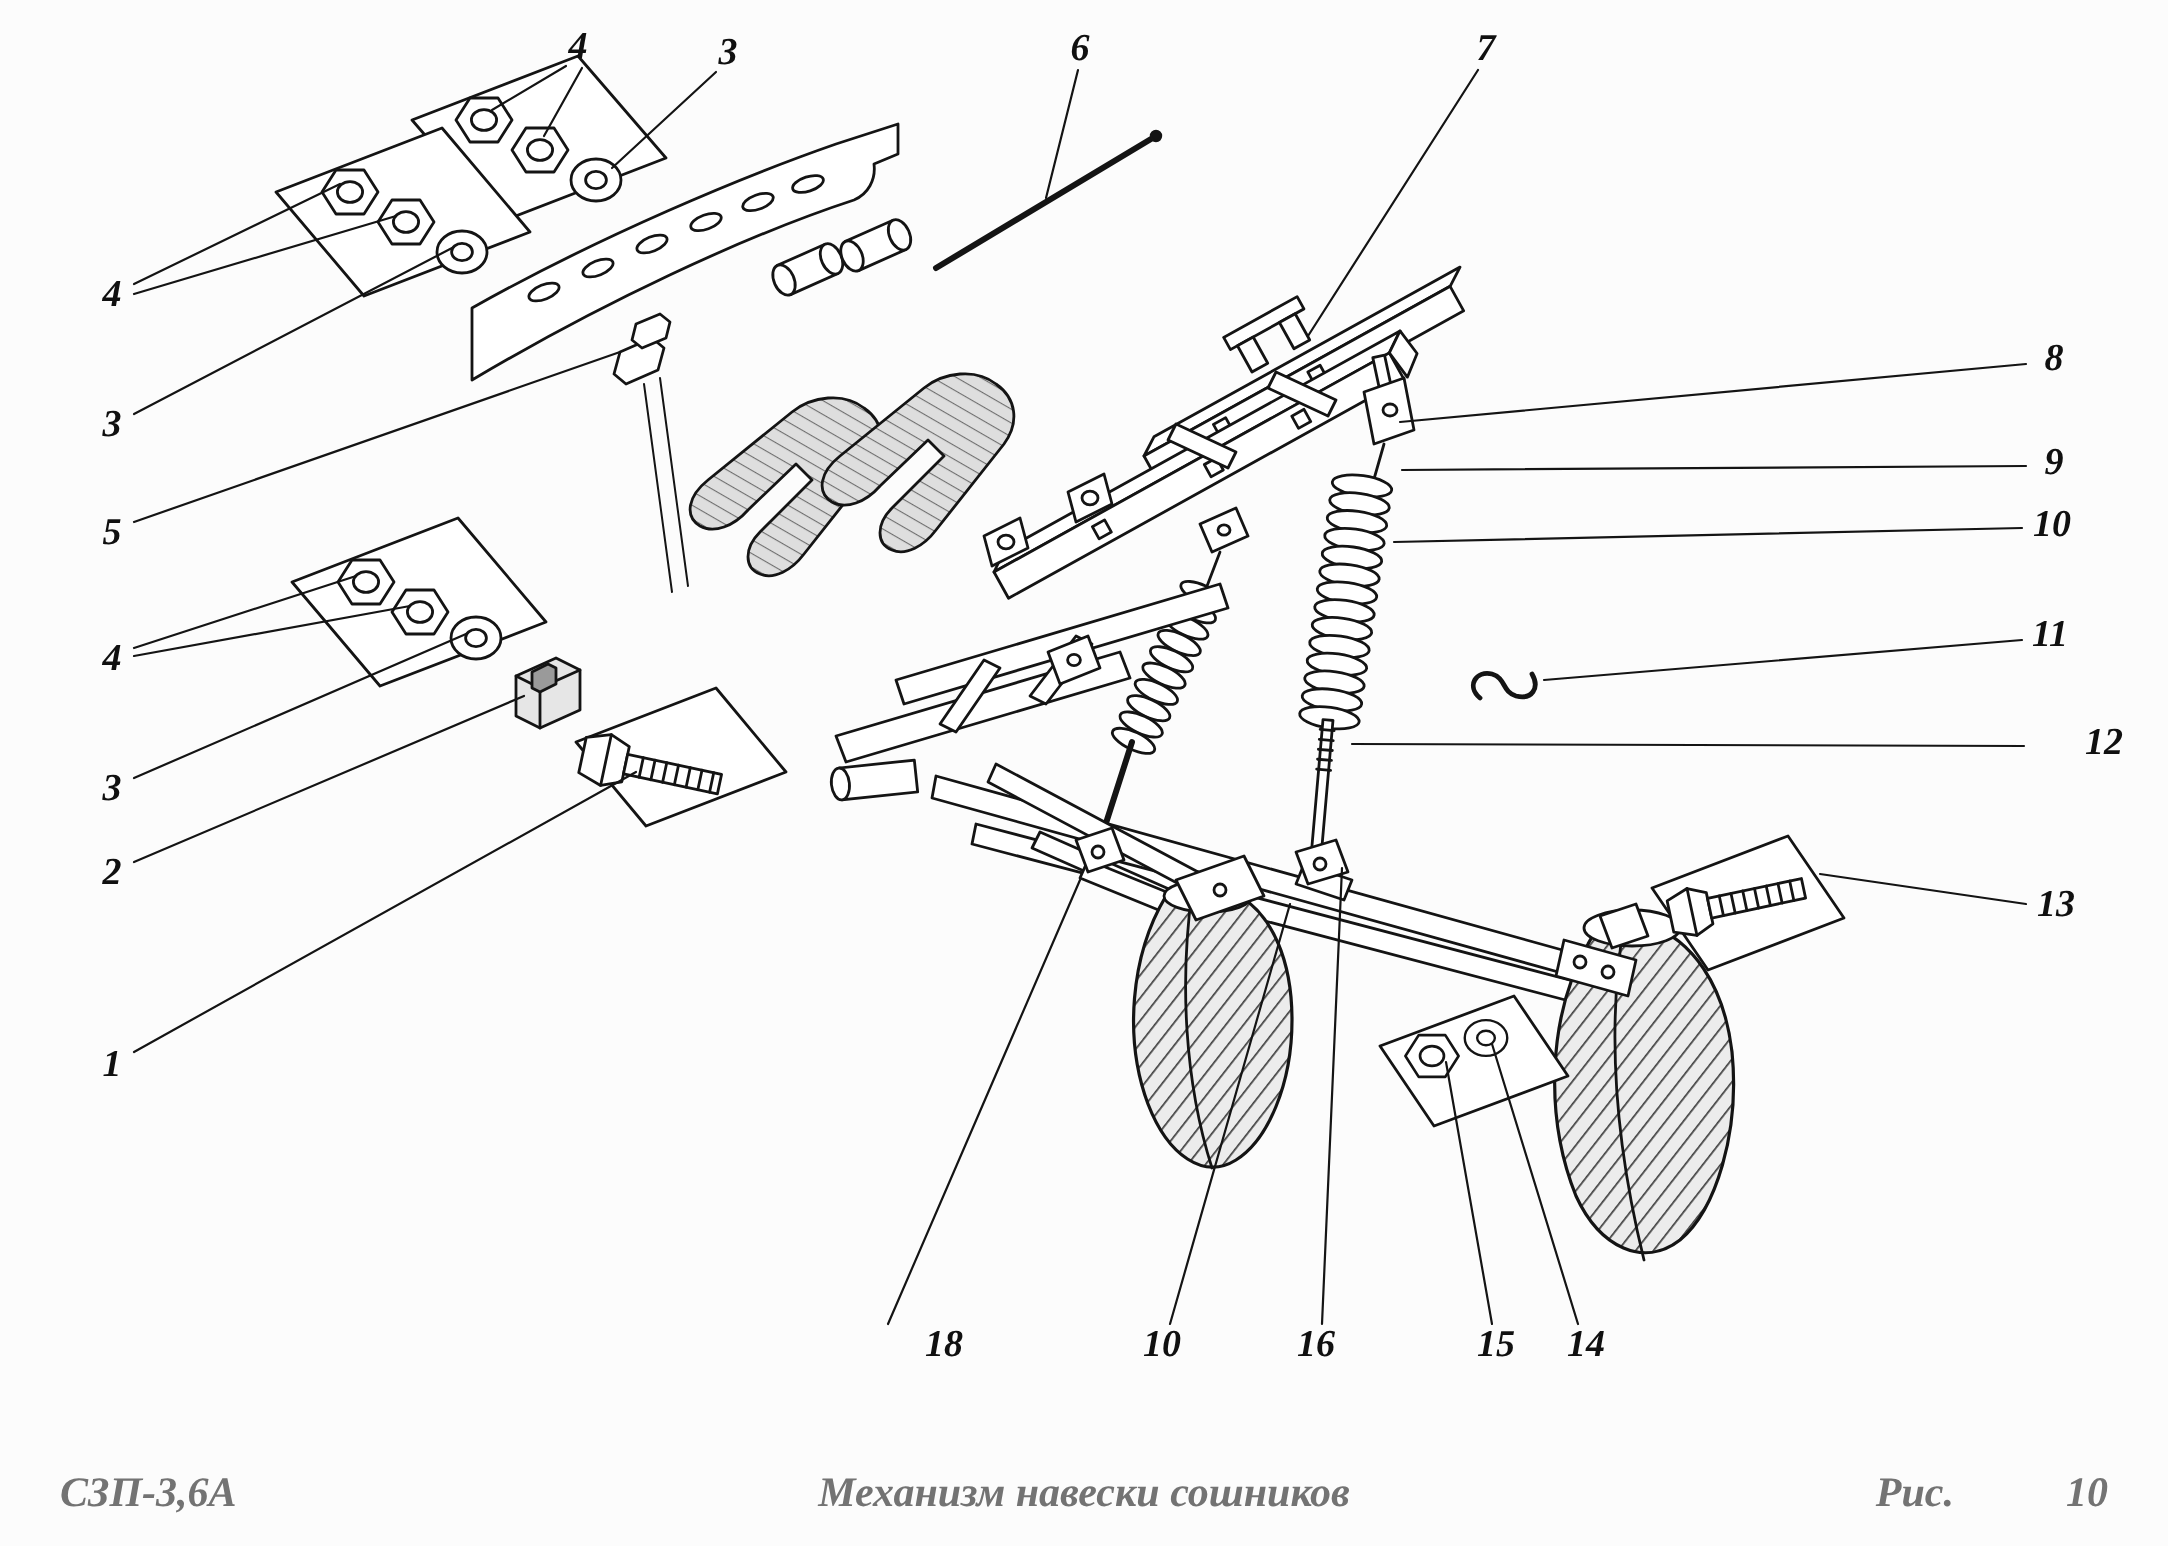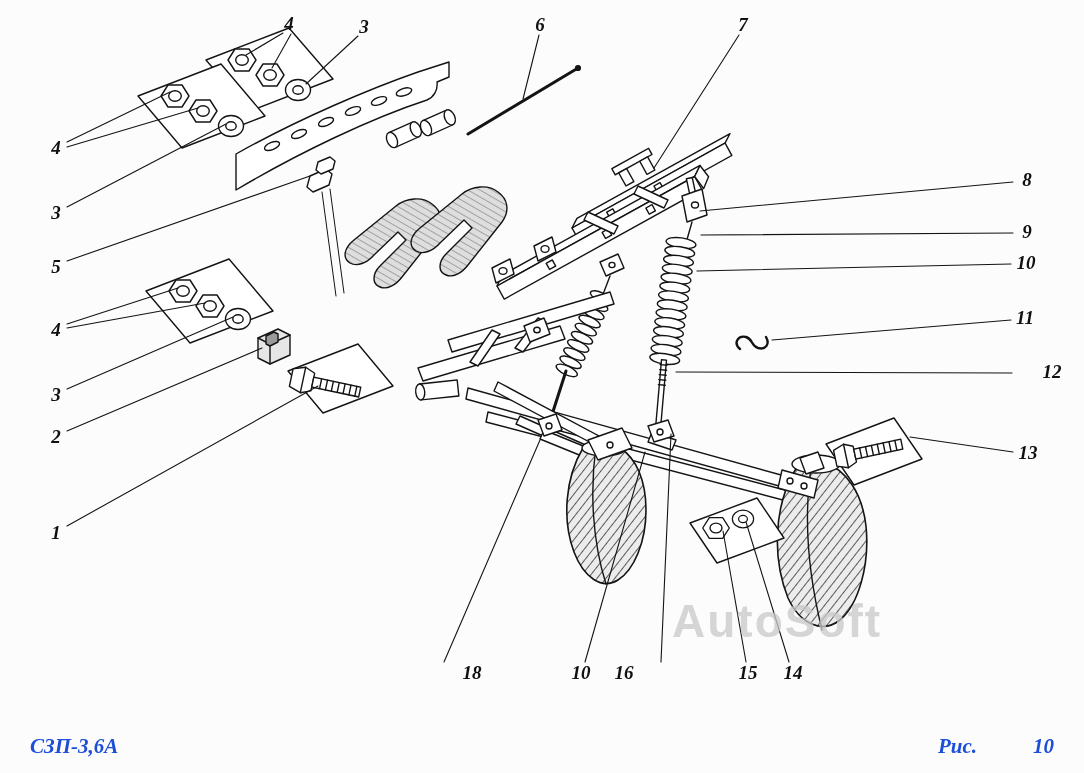--- a/index.html
+++ b/index.html
@@ -26,21 +26,21 @@
   .watermark{
     position:absolute;
     left:672px;top:594px;
     font-family:"Liberation Sans", sans-serif;
     font-weight:700;
     font-size:46px;
     letter-spacing:2px;
     color:#c9c9c9;
     opacity:.75;
   }
-  .caption-row{position:absolute;left:0;right:0;top:732px;height:38px;color:#1d4ed8;}
+  .caption-row{position:absolute;left:0;right:0;top:732px;height:38px;color:#737373;}
   .cap{
     position:absolute;
     font-family:"Liberation Serif", serif;
     font-style:italic;
     font-weight:700;
     font-size:21px;
     white-space:nowrap;
   }
   .cap.model{left:30px;top:2px;}
   .cap.title{left:50%;top:2px;transform:translateX(-50%);}
@@ -355,28 +355,28 @@
       <div class="callout" style="left: 56px; top: 437px;">2</div>
       <div class="callout" style="left: 56px; top: 533px;">1</div>
       <div class="callout" style="left: 1027px; top: 180px;">8</div>
       <div class="callout" style="left: 1027px; top: 232px;">9</div>
       <div class="callout" style="left: 1026px; top: 263px;">10</div>
       <div class="callout" style="left: 1025px; top: 318px;">11</div>
       <div class="callout" style="left: 1052px; top: 372px;">12</div>
       <div class="callout" style="left: 1028px; top: 453px;">13</div>
       <div class="callout" style="left: 440px; top: 673px; margin-left: 32px;">18</div>
       <div class="callout" style="left: 581px; top: 673px;">10</div>
-      <div class="callout" style="left: 624px; top: 673px; text-align: right;">16</div>
+      <div class="callout" style="left: 658px; top: 673px; text-align: right;">16</div>
       <div class="callout" style="left: 748px; top: 673px;">15</div>
       <div class="callout" style="left: 793px; top: 673px;">14</div>
     </div>
 
-  <div class="watermark">AutoSoft</div>
 
   <div class="caption-row">
     <div class="cap model">СЗП-3,6А</div>
+    <div class="cap title">Механизм навески сошников</div>
     <div class="cap fig">
       <span>Рис.</span>
       <span>10</span>
     </div>
   </div>
 
 </div>
 
 </body></html>

